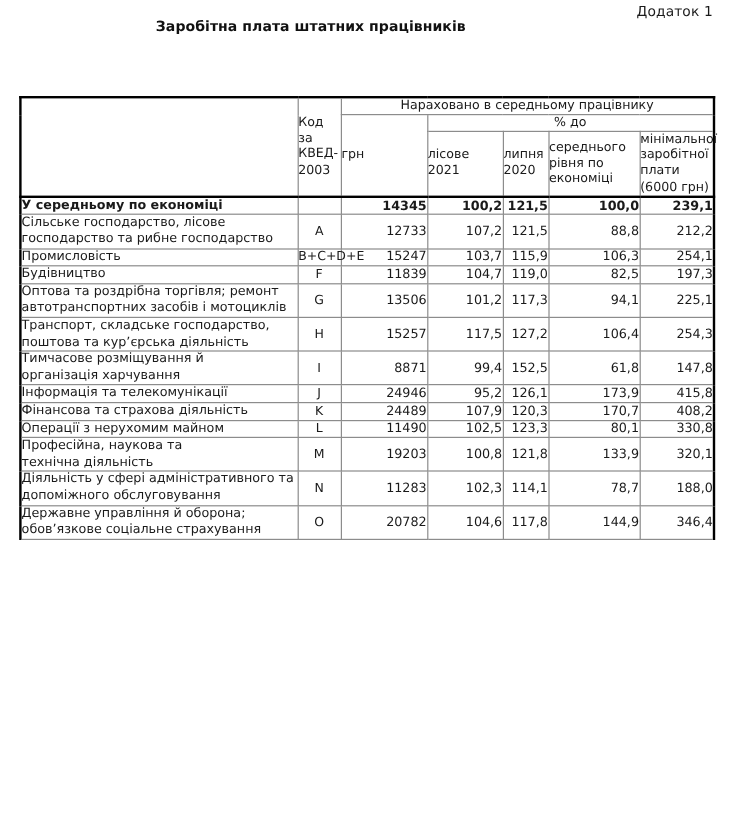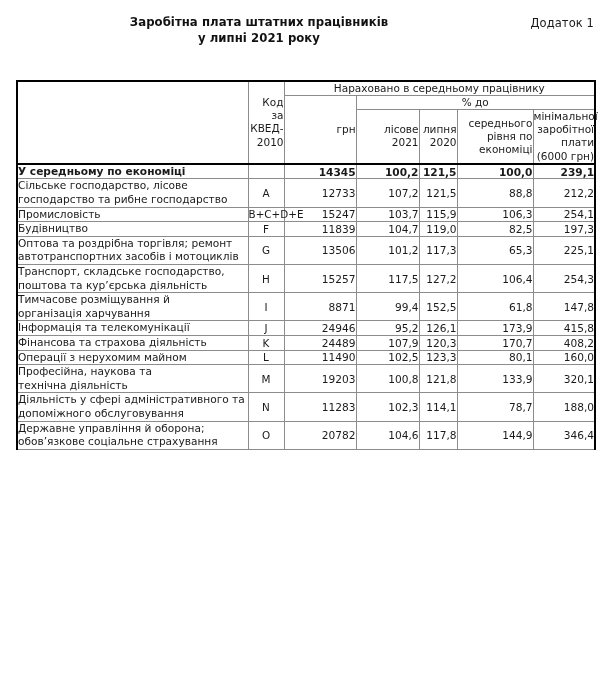--- a/index.html
+++ b/index.html
@@ -17,21 +17,21 @@
   }
   .page {
     position: relative;
     width: 608px;
     height: 682px;
   }
 
   
   .annex {
     position: absolute;
-    top: 16px;
+    top: 2px;
     right: 14px;
     font-size: 11.5px;
     color: #1a1a1a;
     letter-spacing: 0.1px;
   }
 
   
   .title-block {
     position: absolute;
     top: 14px;
@@ -69,21 +69,21 @@
     vertical-align: middle;
     font-weight: normal;
   }
 
   
   .outer-top    { border-top: 2px solid #000 !important; }
   .outer-left   { border-left: 2px solid #000 !important; }
   .outer-right  { border-right: 2px solid #000 !important; }
 
   th.h-center {
-    text-align: right;
+    text-align: left;
     font-size: 10.5px;
     line-height: 13.2px;
     padding: 2px 2px;
   }
   th.h-span {
     text-align: center;
     font-size: 10.5px;
     line-height: 13px;
     padding: 2px 0 2px 0;
   }
@@ -125,41 +125,40 @@
 </style>
 </head>
 <body>
 
 <div class="page">
 
   <div class="annex">Додаток 1</div>
 
   <div class="title-block">
     <div class="title-line">Заробітна плата штатних працівників</div>
-    <div class="title-line">у липні 2021 року</div>
   </div>
 
   <div class="tbl-wrap">
     <table class="report">
       <colgroup>
         <col class="c-name">
           <col class="c-code">
           <col class="c-uah">
         <col class="c-jun">
           <col class="c-jul">
           <col class="c-avg">
           <col class="c-min">
       </colgroup>
       <thead>
         <tr>
           <th class="outer-top outer-left blank-cell" rowspan="4"></th>
           <th class="outer-top h-center blank-cell" rowspan="3">
             <div>Код за</div>
             <div>КВЕД-</div>
-            <div>2010</div>
+            <div>2003</div>
           </th>
           <th class="outer-top outer-right h-span" colspan="5">Нараховано в середньому працівнику</th>
         </tr>
         <tr>
           <th class="h-center blank-cell" rowspan="2">грн</th>
           <th class="outer-right h-span" colspan="4">% до</th>
         </tr>
         <tr>
           <th class="h-center blank-cell">
             <div>лісове</div>
@@ -230,21 +229,21 @@
           </tr>
           <tr>
             <td class="name outer-left">
               <div>Оптова та роздрібна торгівля; ремонт</div>
               <div>автотранспортних засобів і мотоциклів</div>
             </td>
             <td class="code">G</td>
             <td class="num">13506</td>
             <td class="num">101,2</td>
             <td class="num">117,3</td>
-            <td class="num">65,3</td>
+            <td class="num">94,1</td>
             <td class="num outer-right">225,1</td>
           </tr>
           <tr>
             <td class="name outer-left">
               <div>Транспорт, складське господарство,</div>
               <div>поштова та кур’єрська діяльність</div>
             </td>
             <td class="code">H</td>
             <td class="num">15257</td>
             <td class="num">117,5</td>
@@ -288,21 +287,21 @@
           </tr>
           <tr>
             <td class="name outer-left">
               <div>Операції з нерухомим майном</div>
             </td>
             <td class="code">L</td>
             <td class="num">11490</td>
             <td class="num">102,5</td>
             <td class="num">123,3</td>
             <td class="num">80,1</td>
-            <td class="num outer-right">160,0</td>
+            <td class="num outer-right">330,8</td>
           </tr>
           <tr>
             <td class="name outer-left">
               <div>Професійна, наукова та</div>
               <div>технічна діяльність</div>
             </td>
             <td class="code">M</td>
             <td class="num">19203</td>
             <td class="num">100,8</td>
             <td class="num">121,8</td>

